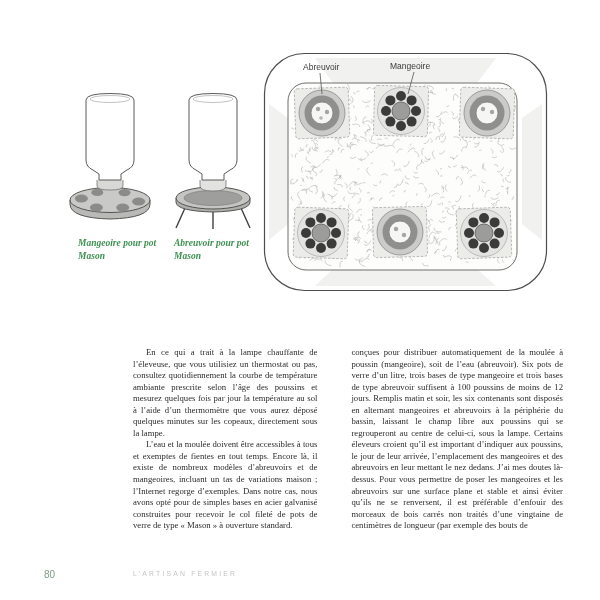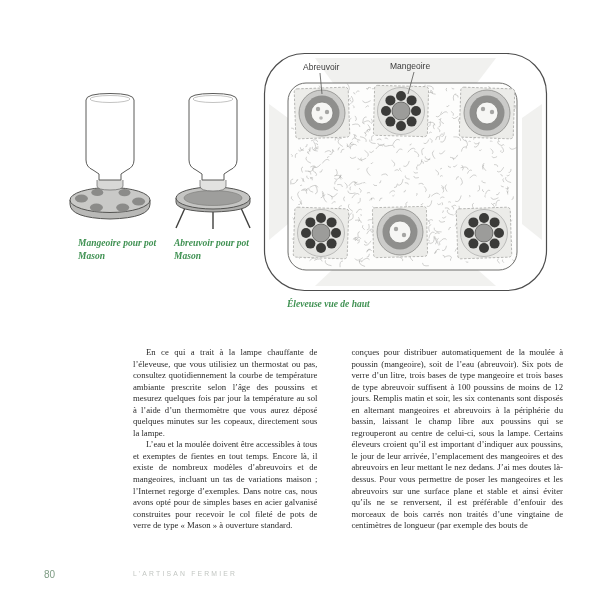--- a/index.html
+++ b/index.html
@@ -159,21 +159,20 @@
         <circle r="9" fill="#9c9c9a" stroke="#6c6c6a" stroke-width="1"></circle>
       </g>
     </g>
 
     <path d="M57,21 L59,42" stroke="#555553" stroke-width="0.8" fill="none"></path>
     <path d="M151,20 L145,42" stroke="#555553" stroke-width="0.8" fill="none"></path>
     <text x="40" y="18" class="diagram-label">Abreuvoir</text>
     <text x="127" y="17" class="diagram-label">Mangeoire</text>
   </svg>
 
-  <div class="figcap cap3">Éleveuse vue de haut</div>
 
   <div class="columns">
     <div class="col col-left">
       <p>En ce qui a trait à la lampe chauffante de l’éleveuse, que vous utilisiez un thermostat ou pas, consultez quotidiennement la courbe de température ambiante prescrite selon l’âge des poussins et mesurez quelques fois par jour la température au sol à l’aide d’un thermomètre que vous aurez déposé quelques minutes sur les copeaux, directement sous la lampe.</p>
       <p>L’eau et la moulée doivent être accessibles à tous et exemptes de fientes en tout temps. Encore là, il existe de nombreux modèles d’abreuvoirs et de mangeoires, incluant un tas de variations maison ; l’Internet regorge d’exemples. Dans notre cas, nous avons opté pour de simples bases en acier galvanisé construites pour recevoir le col fileté de pots de verre de type « Mason » à ouverture standard.</p>
     </div>
     <div class="col col-right">
       <p class="noindent">conçues pour distribuer automatiquement de la moulée à poussin (mangeoire), soit de l’eau (abreuvoir). Six pots de verre d’un litre, trois bases de type mangeoire et trois bases de type abreuvoir suffisent à 100 poussins de moins de 12 jours. Remplis matin et soir, les six contenants sont disposés en alternant mangeoires et abreuvoirs à la périphérie du bassin, laissant le champ libre aux poussins qui se regrouperont au centre de celui-ci, sous la lampe. Certains éleveurs croient qu’il est important d’indiquer aux poussins, le jour de leur arrivée, l’emplacement des mangeoires et des abreuvoirs en leur mettant le nez dedans. J’ai mes doutes là-dessus. Pour vous permettre de poser les mangeoires et les abreuvoirs sur une surface plane et stable et ainsi éviter qu’ils ne se renversent, il est préférable d’enfouir des morceaux de bois carrés non traités d’une vingtaine de centimètres de longueur (par exemple des bouts de</p>
     </div>
   </div>

